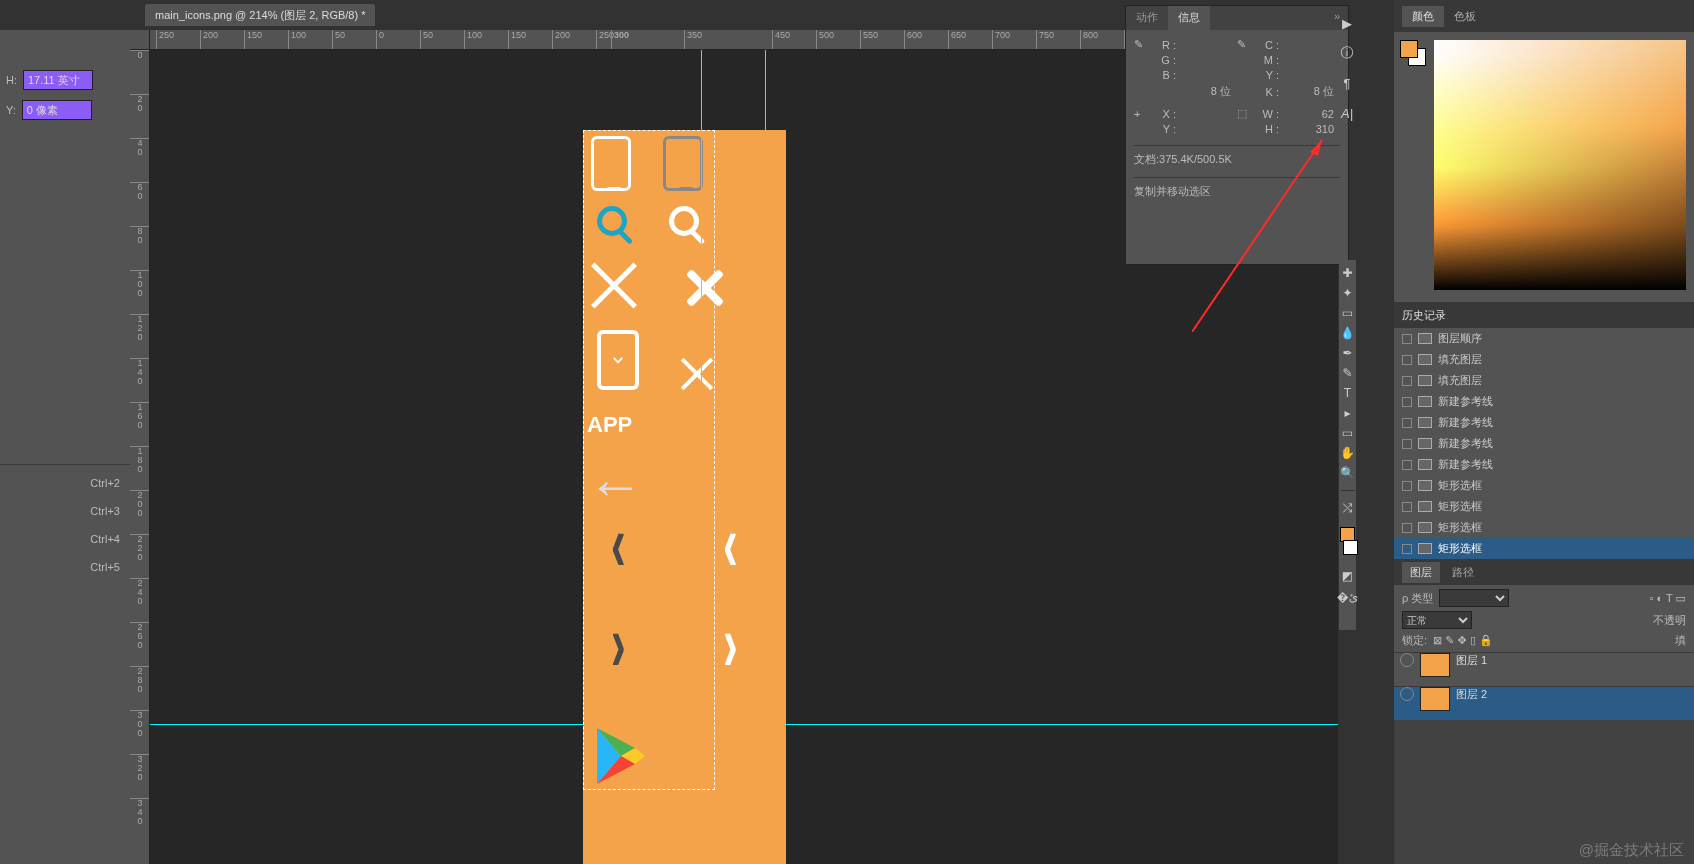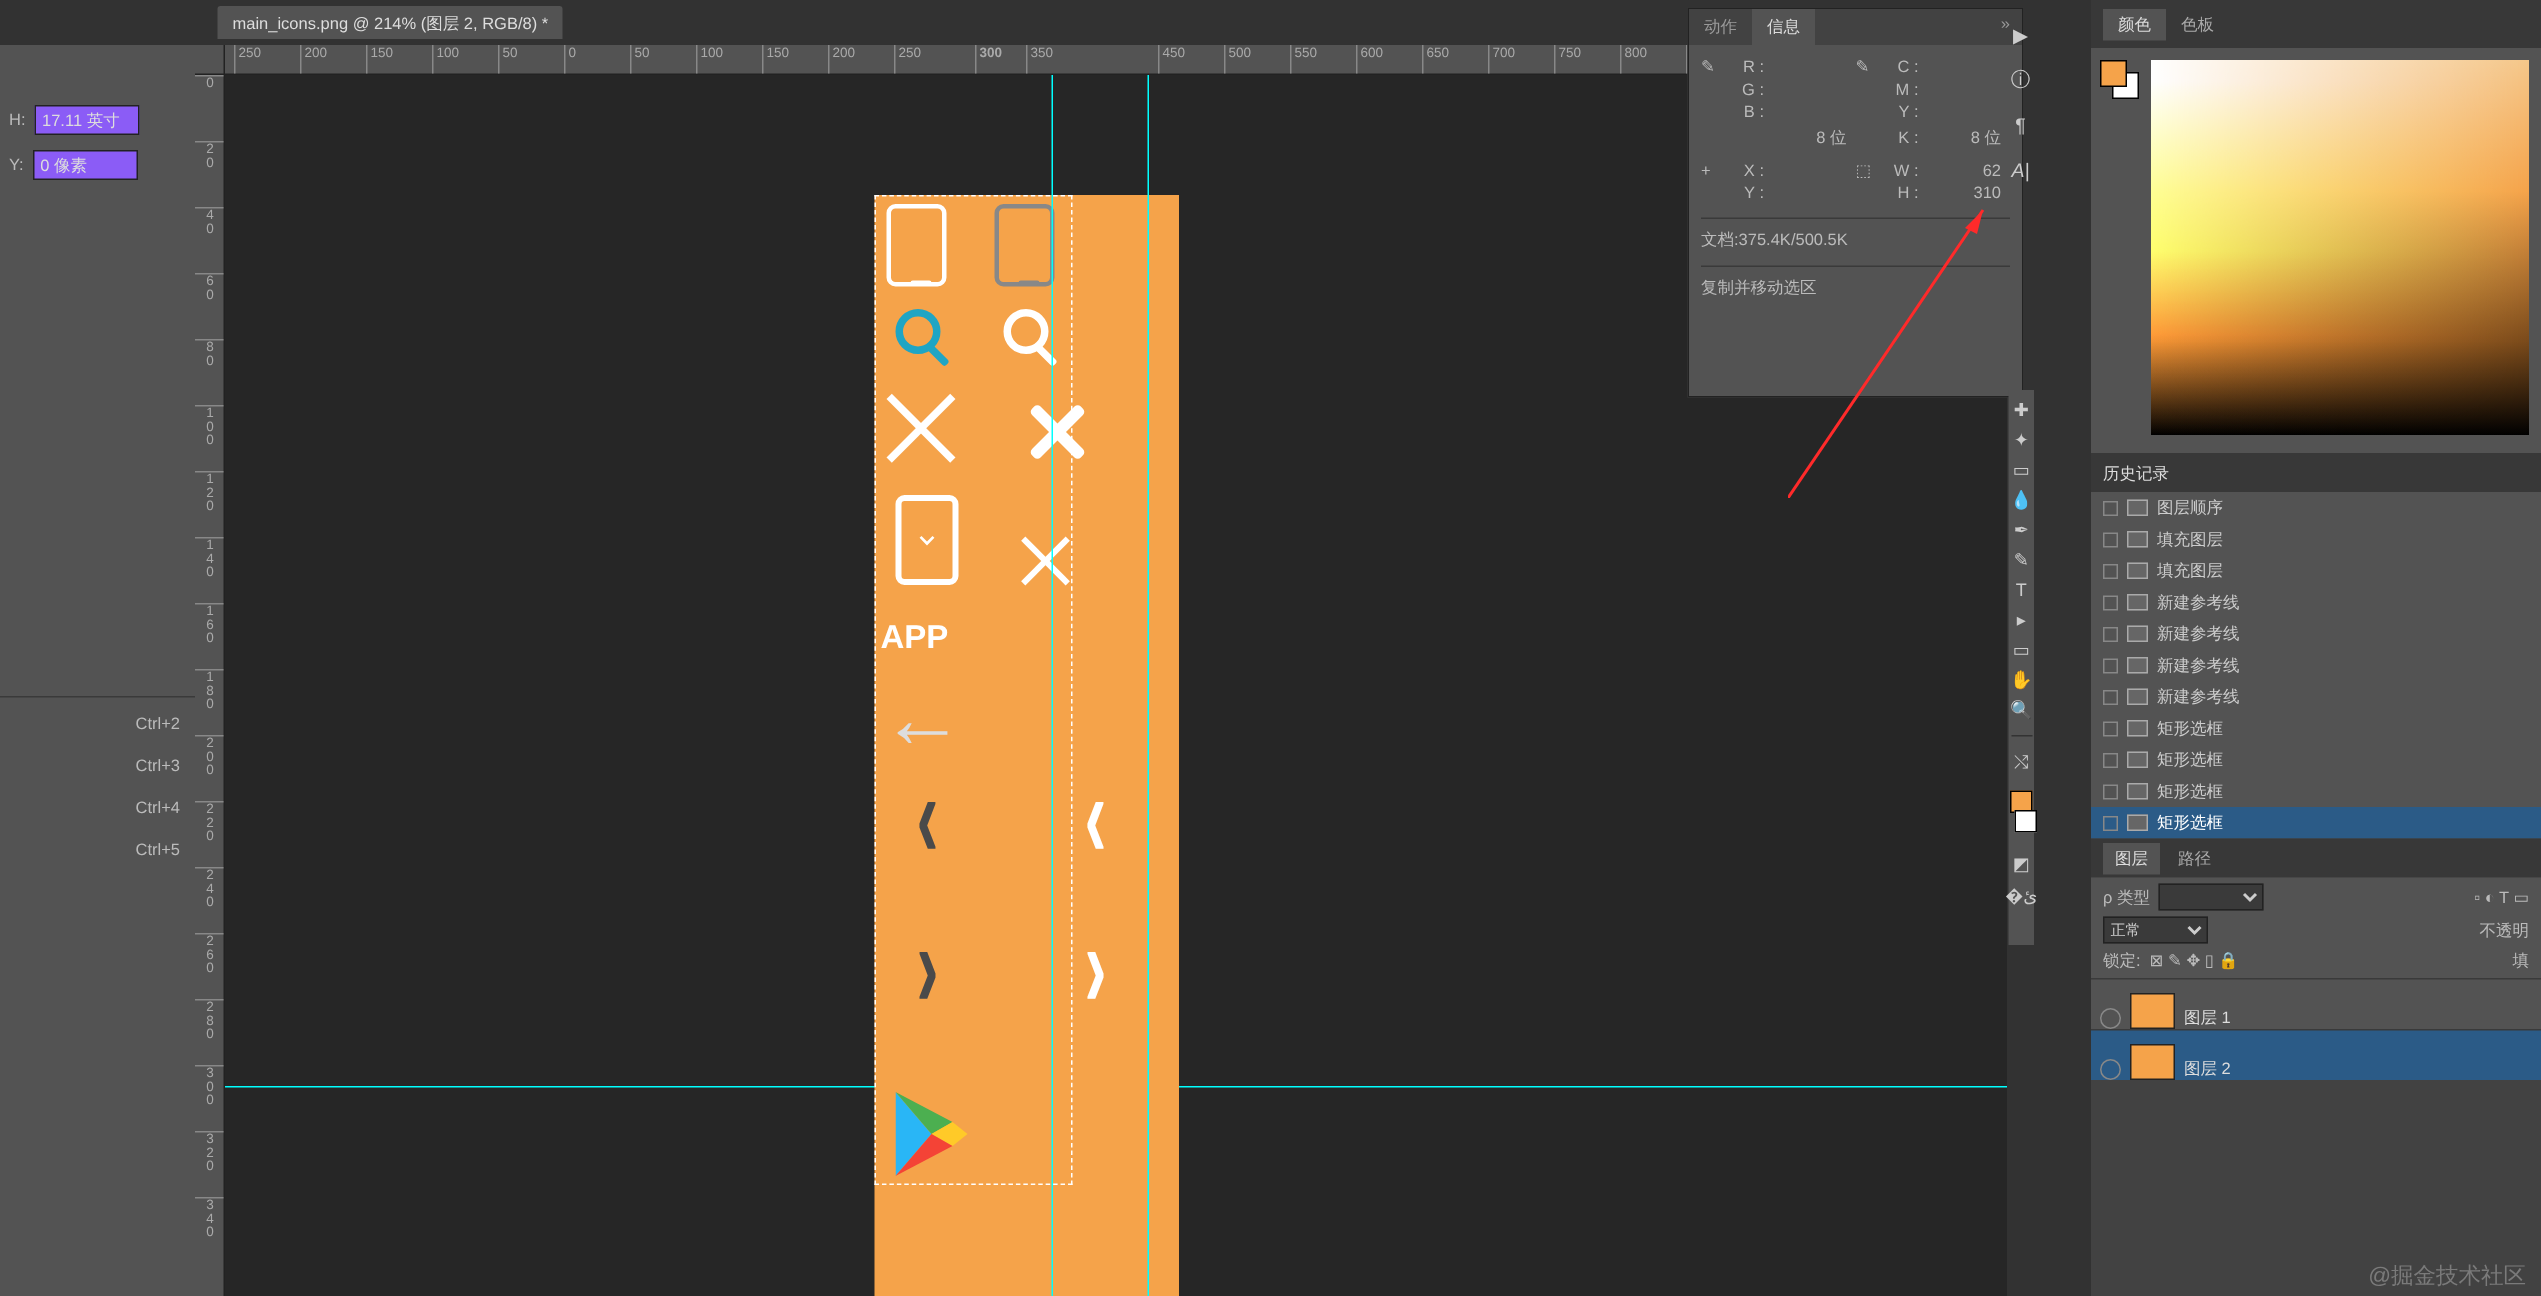--- a/index.html
+++ b/index.html
@@ -90,21 +90,21 @@
 .hist-row .cb{width:10px;height:10px;border:1px solid #888}
 .hist-row .ico{width:14px;height:11px;border:1px solid #aaa;background:#666}
 .layers-hdr{height:26px;background:#383838;display:flex;align-items:center;padding:0 8px;gap:4px}
 .layers-hdr .t{padding:3px 8px;color:#aaa;cursor:pointer}
 .layers-hdr .t.act{background:#535353;color:#ddd}
 .layers-opts{background:#535353;padding:4px 8px;display:flex;flex-direction:column;gap:4px}
 .lo-row{display:flex;align-items:center;gap:6px;color:#bbb}
 .lo-row select,.lo-row input{background:#3a3a3a;border:1px solid #222;color:#ccc;height:18px;font-size:10px}
 .lo-row select{width:70px}
 .layer-rows{background:#535353}
-.layer-row{height:34px;display:flex;align-items:flex-end;gap:6px;padding:0 6px;border-top:1px solid #3a3a3a;color:#ddd;cursor:pointer}
+.layer-row{height:34px;display:flex;align-items:flex-start;gap:6px;padding:0 6px;border-top:1px solid #3a3a3a;color:#ddd;cursor:pointer}
 .layer-row.sel{background:#2b5b87}
 .layer-row .eye{width:14px;height:14px;border:1px solid #888;border-radius:50%}
 .layer-row .thumb{width:30px;height:24px;background:#f5a34a;border:1px solid #222}
 .watermark{position:absolute;right:10px;bottom:4px;color:#888;font-size:15px;opacity:0.8}
 .arrow-anno{position:absolute;left:1192px;top:132px;width:140px;height:200px;pointer-events:none}
 .arrow-anno svg{width:100%;height:100%}
 </style>
 </head>
 <body>
 
@@ -158,21 +158,21 @@
     </div>
     <div class="tick" style="left: 358px;">
       <span>150</span>
     </div>
     <div class="tick" style="left: 402px;">
       <span>200</span>
     </div>
     <div class="tick" style="left: 446px;">
       <span>250</span>
     </div>
-    <div class="tick" style="left: 500px; font-weight: bold;">
+    <div class="tick" style="left: 461px; font-weight: bold;">
       <span>300</span>
     </div>
     <div class="tick" style="left: 534px;">
       <span>350</span>
     </div>
     <div class="tick" style="left: 578px; margin-top: 48px;">
       <span>400</span>
     </div>
     <div class="tick" style="left: 622px;">
       <span>450</span>

